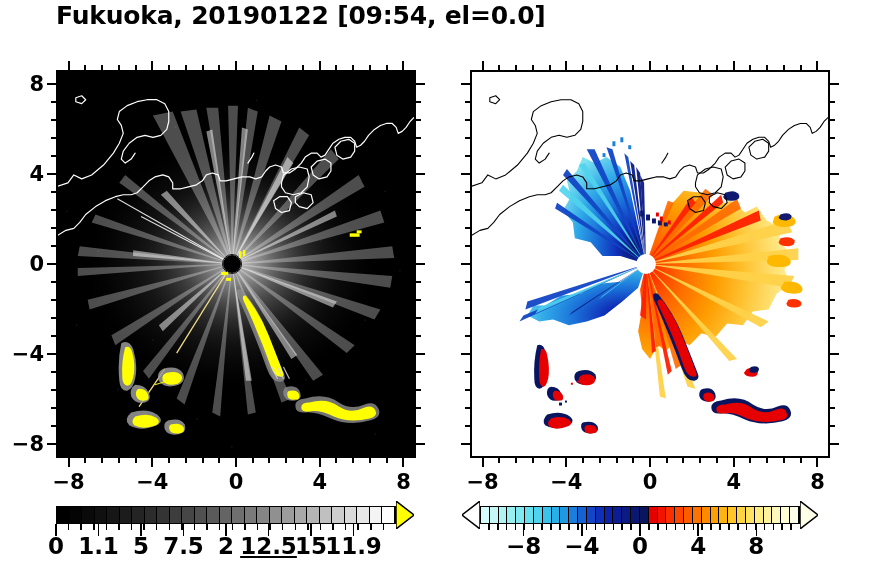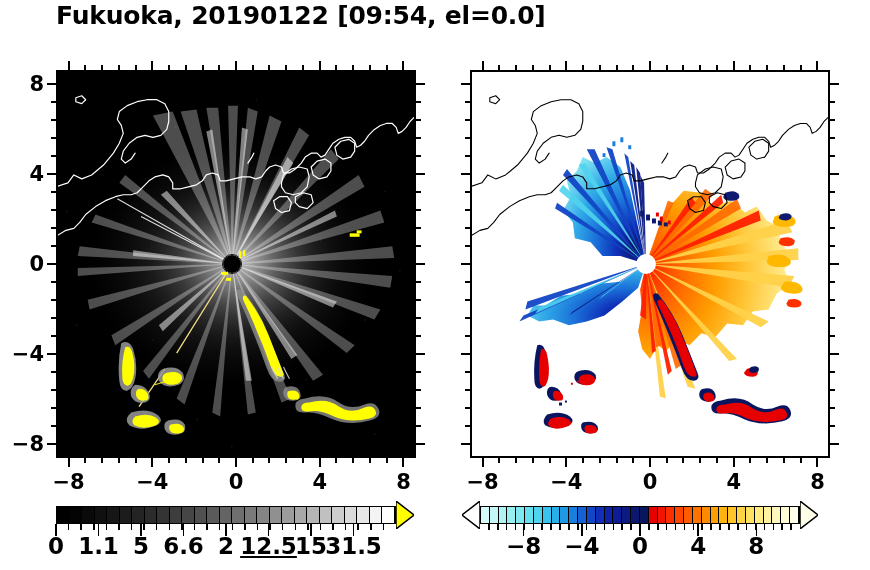--- a/index.html
+++ b/index.html
@@ -737,29 +737,29 @@
       <div class="cbar-tick" style="left: 357.472px; top: 524px; height: 6px;"></div>
       <div class="cbar-tick" style="left: 370.065px; top: 524px; height: 6px;"></div>
       <div class="cbar-tick" style="left: 382.657px; top: 524px; height: 6px;"></div>
       <div class="cbar-tick" style="left: 55.25px; top: 524px; height: 12px;"></div>
       <div class="cbar-label" style="left: 56px; top: 533px;">0</div>
       <div class="cbar-tick" style="left: 97.75px; top: 524px; height: 12px;"></div>
       <div class="cbar-label" style="left: 98.5px; top: 533px;">1.1</div>
       <div class="cbar-tick" style="left: 140.25px; top: 524px; height: 12px;"></div>
       <div class="cbar-label" style="left: 141px; top: 533px;">5</div>
       <div class="cbar-tick" style="left: 182.75px; top: 524px; height: 12px;"></div>
-      <div class="cbar-label" style="left: 183.5px; top: 533px;">6.6</div>
+      <div class="cbar-label" style="left: 183.5px; top: 533px;">7.5</div>
       <div class="cbar-tick" style="left: 225.25px; top: 524px; height: 12px;"></div>
       <div class="cbar-label" style="left: 226px; top: 533px;">2</div>
       <div class="cbar-tick" style="left: 267.75px; top: 524px; height: 12px;"></div>
       <div class="cbar-label" style="left: 268.5px; top: 533px; text-decoration: underline;">12.5</div>
       <div class="cbar-tick" style="left: 310.25px; top: 524px; height: 12px;"></div>
       <div class="cbar-label" style="left: 311px; top: 533px;">15</div>
       <div class="cbar-tick" style="left: 352.75px; top: 524px; height: 12px;"></div>
-      <div class="cbar-label" style="left: 353.5px; top: 533px;">31.5</div>
+      <div class="cbar-label" style="left: 353.5px; top: 533px;">11.9</div>
       <div class="cbar-wrap" style="left: 0px; top: 0px; width: 870px; height: 64px;">
         <div class="cbar-body" style="left: 480px; top: 506px; width: 320px; height: 18px;">
           <div class="cbar-cell" style="background: rgb(214, 251, 251); border-right: 1px solid rgb(0, 0, 0);"></div>
           <div class="cbar-cell" style="background: rgb(197, 247, 247); border-right: 1px solid rgb(0, 0, 0);"></div>
           <div class="cbar-cell" style="background: rgb(175, 243, 243); border-right: 1px solid rgb(0, 0, 0);"></div>
           <div class="cbar-cell" style="background: rgb(152, 239, 239); border-right: 1px solid rgb(0, 0, 0);"></div>
           <div class="cbar-cell" style="background: rgb(127, 233, 239); border-right: 1px solid rgb(0, 0, 0);"></div>
           <div class="cbar-cell" style="background: rgb(102, 224, 239); border-right: 1px solid rgb(0, 0, 0);"></div>
           <div class="cbar-cell" style="background: rgb(79, 212, 238); border-right: 1px solid rgb(0, 0, 0);"></div>
           <div class="cbar-cell" style="background: rgb(56, 196, 236); border-right: 1px solid rgb(0, 0, 0);"></div>

